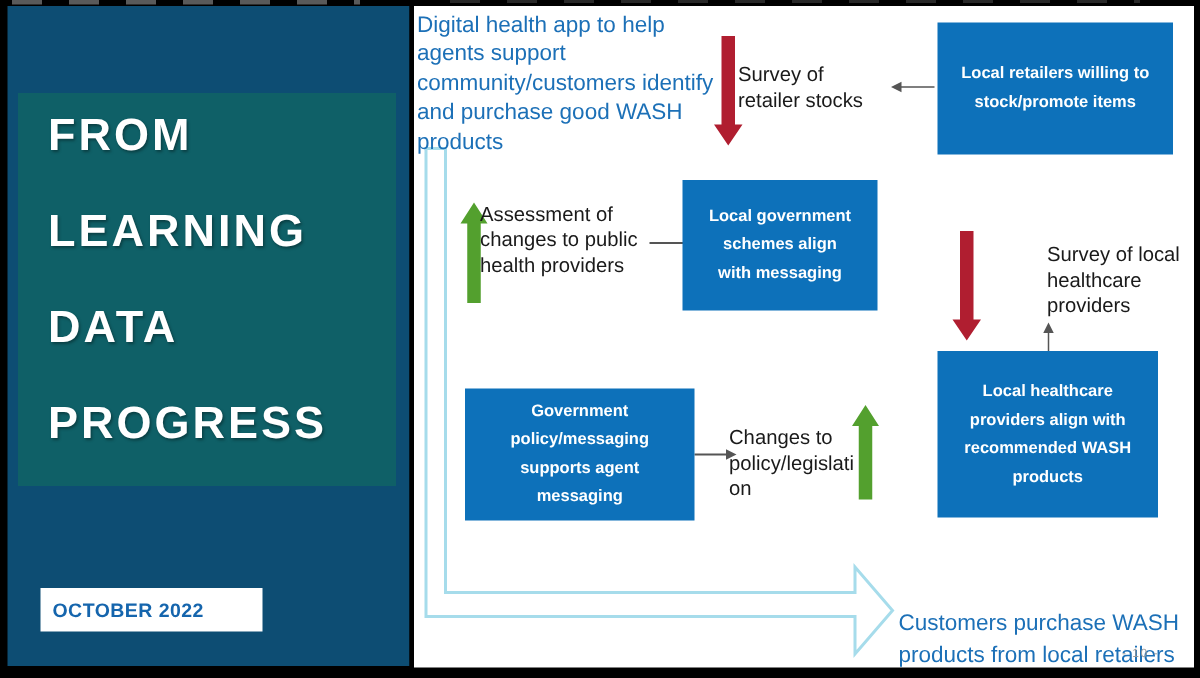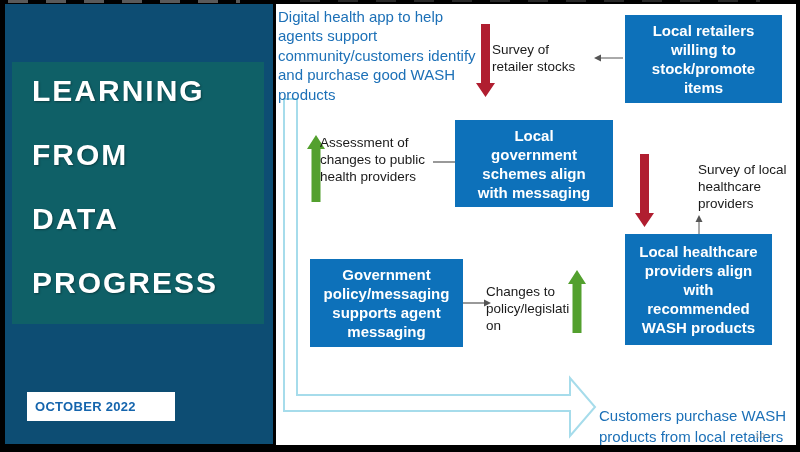--- a/index.html
+++ b/index.html
@@ -15,45 +15,45 @@
   .title-box{position:absolute;left:12px;top:62px;width:252px;height:262px;background:#0f6067;
     display:flex;flex-direction:column;padding:14px 0 0 20px;box-sizing:border-box;row-gap:34px;}
   .title-line{color:#fff;font-weight:bold;font-size:30px;line-height:30px;letter-spacing:2px;
     text-shadow:1px 1px 2px rgba(0,0,0,.35);}
   .date-box{position:absolute;left:27px;top:392px;width:148px;height:29px;background:#fff;
     display:flex;align-items:center;padding-left:8px;box-sizing:border-box;}
   .date-text{color:#1565ad;font-weight:bold;font-size:13px;letter-spacing:.3px;}
   .overlay{position:absolute;left:0;top:0;width:800px;height:452px;}
   .note{position:absolute;font-size:15px;line-height:19.4px;color:#1c70b7;}
   .label{position:absolute;font-size:13.5px;line-height:17px;color:#1a1a1a;text-align:left;}
-  .bluebox{position:absolute;background:#0d71ba;color:#fff;font-weight:bold;font-size:15px;
+  .bluebox{position:absolute;background:#0d71ba;color:#fff;font-weight:bold;font-size:11px;
     line-height:19px;text-align:center;display:flex;align-items:center;justify-content:center;
     box-sizing:border-box;}
   .box1{left:625px;top:15px;width:157px;height:88px;padding:0 8px;}
-  .box2{left:455px;top:120px;width:158px;height:87px;padding:0 15px;}
+  .box2{left:455px;top:120px;width:130px;height:87px;padding:0 15px;}
   .box3{left:310px;top:259px;width:153px;height:88px;padding:0 10px;}
   .box4{left:625px;top:234px;width:147px;height:111px;padding:0 8px;}
   .changes{overflow-wrap:anywhere;}
   .page-num{position:absolute;left:748px;top:431px;font-size:8px;color:#9a9a9a;letter-spacing:1px;}
 </style>
 </head>
 <body>
 
 <div class="frame">
 
   <div class="artifact-strip" style="left:8px;width:232px;"></div>
   <div class="artifact-strip" style="left:300px;width:460px;opacity:.45;height:2px;"></div>
 
   <div class="left-panel"></div>
   <div class="panel-edge"></div>
   <div class="content-bg"></div>
 
   <div class="title-box">
+    <div class="title-line">FROM</div>
     <div class="title-line">LEARNING</div>
-    <div class="title-line">FROM</div>
     <div class="title-line">DATA</div>
     <div class="title-line">PROGRESS</div>
   </div>
   <div class="date-box">
     <span class="date-text">OCTOBER 2022</span>
   </div>
 
   <svg class="overlay" viewBox="0 0 800 452">
 
     <polygon points="284,99 297,99 297,395 570,395 570,378 595,407 570,436 570,411 284,411" fill="none" stroke-width="2" stroke="#a6dceb"></polygon>

